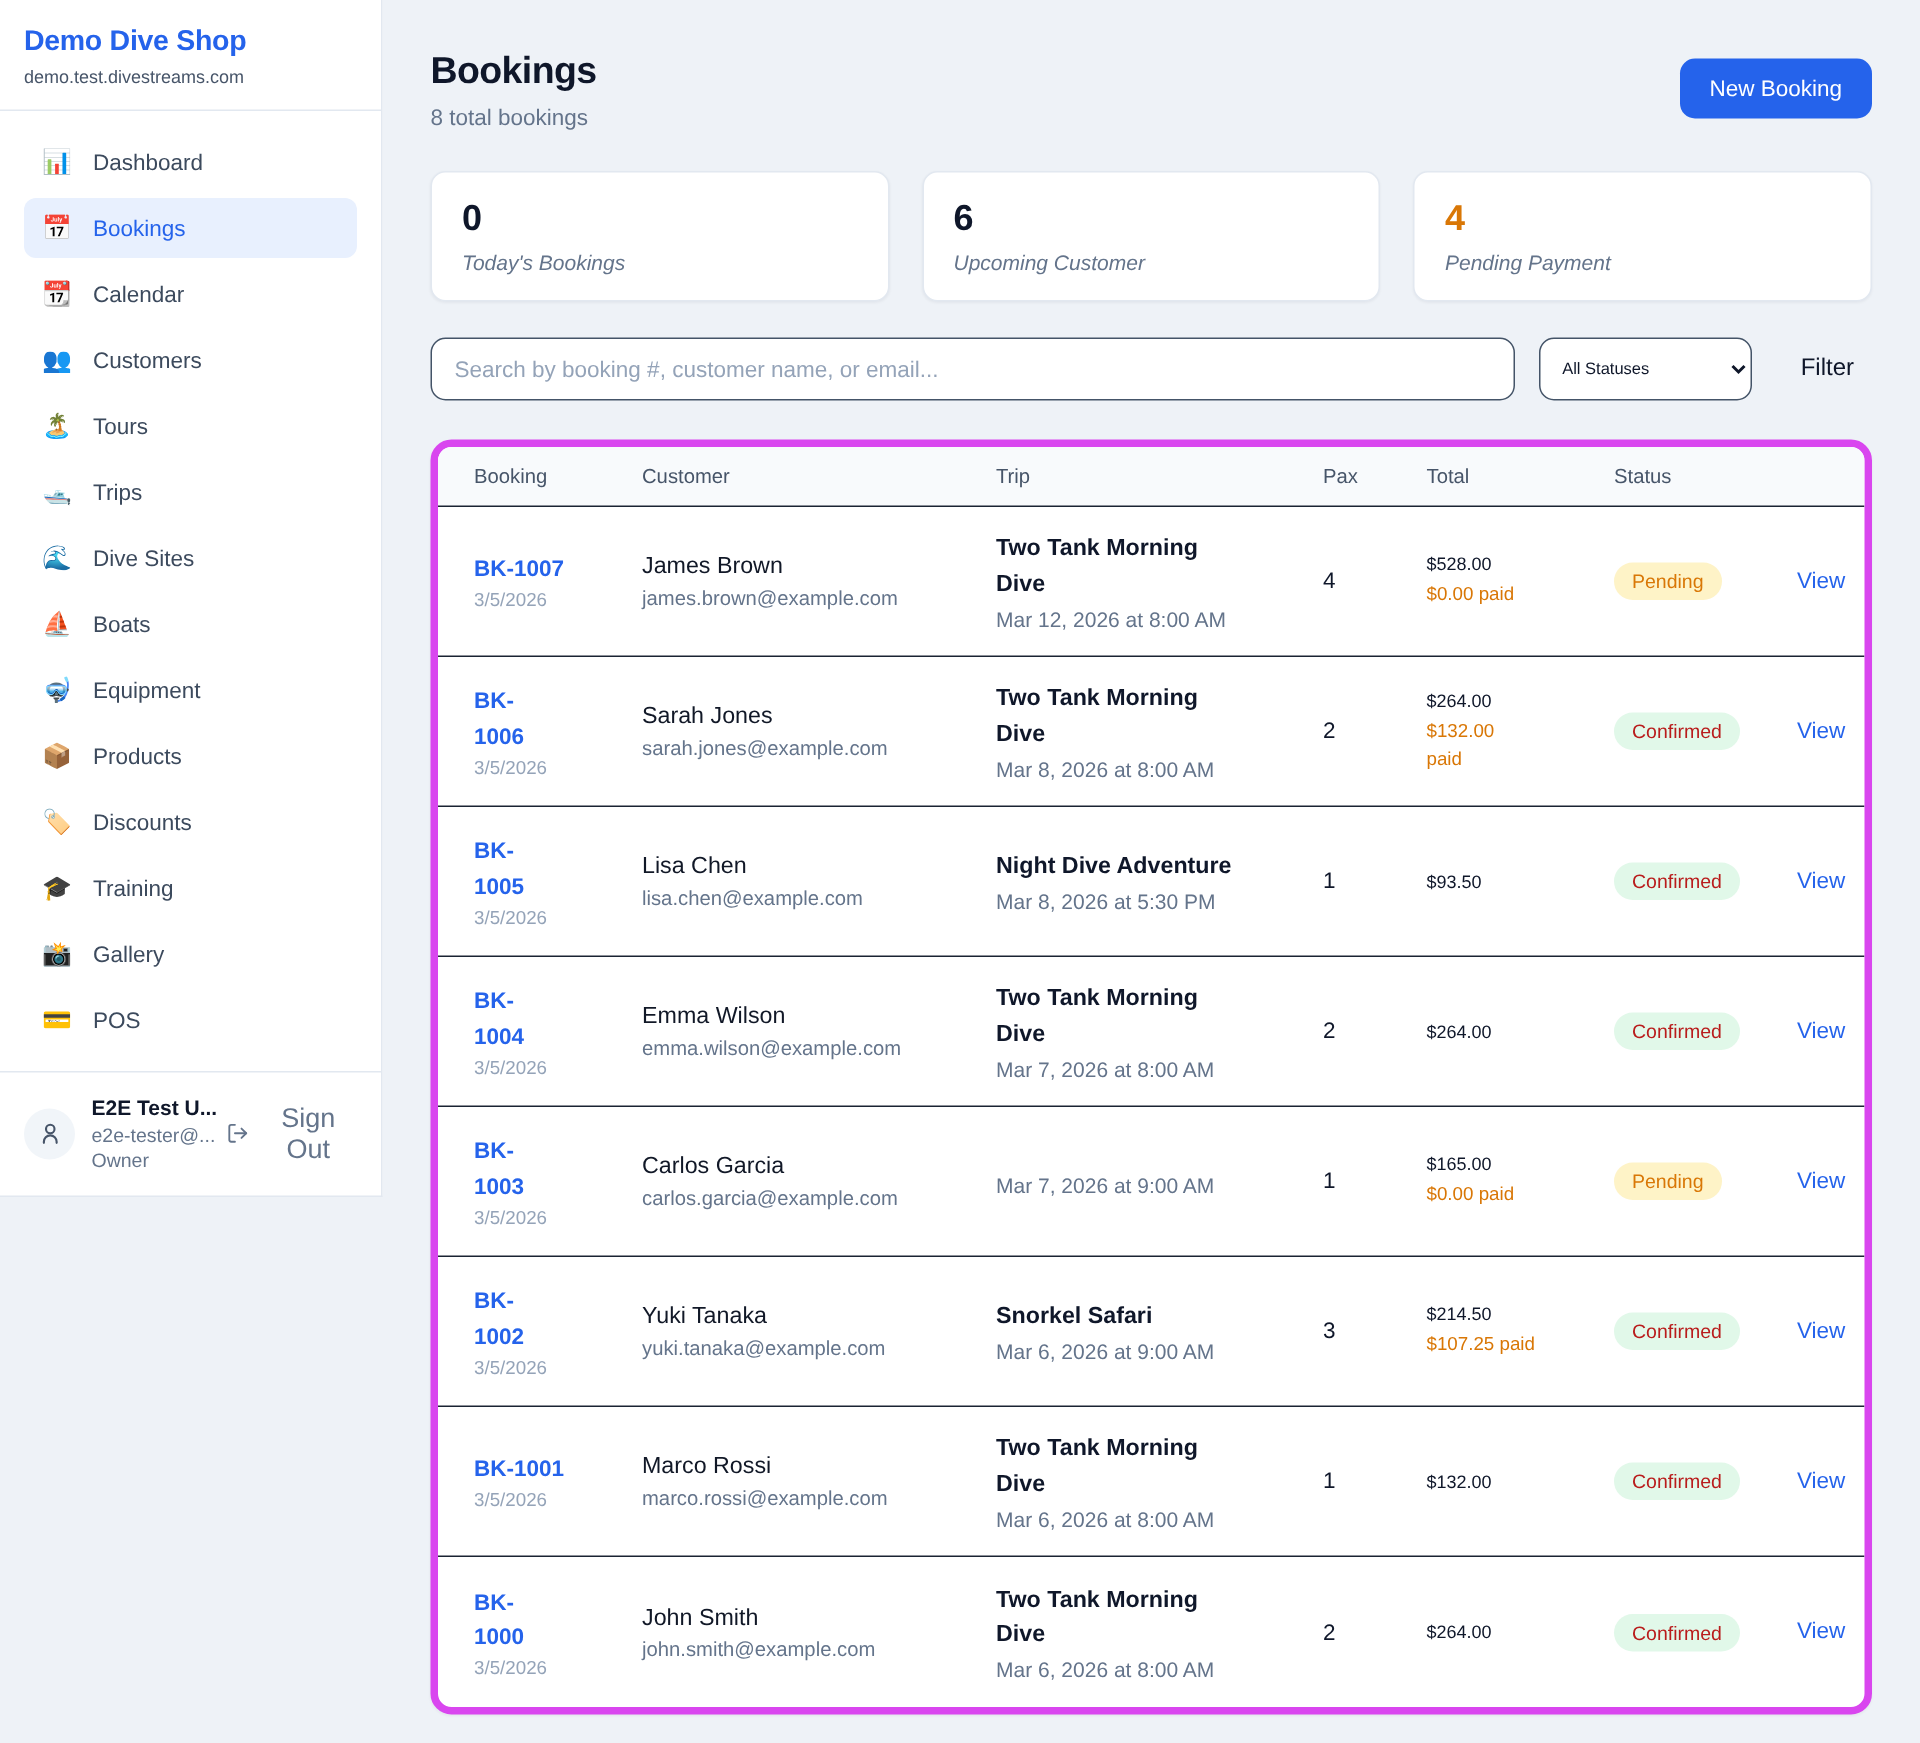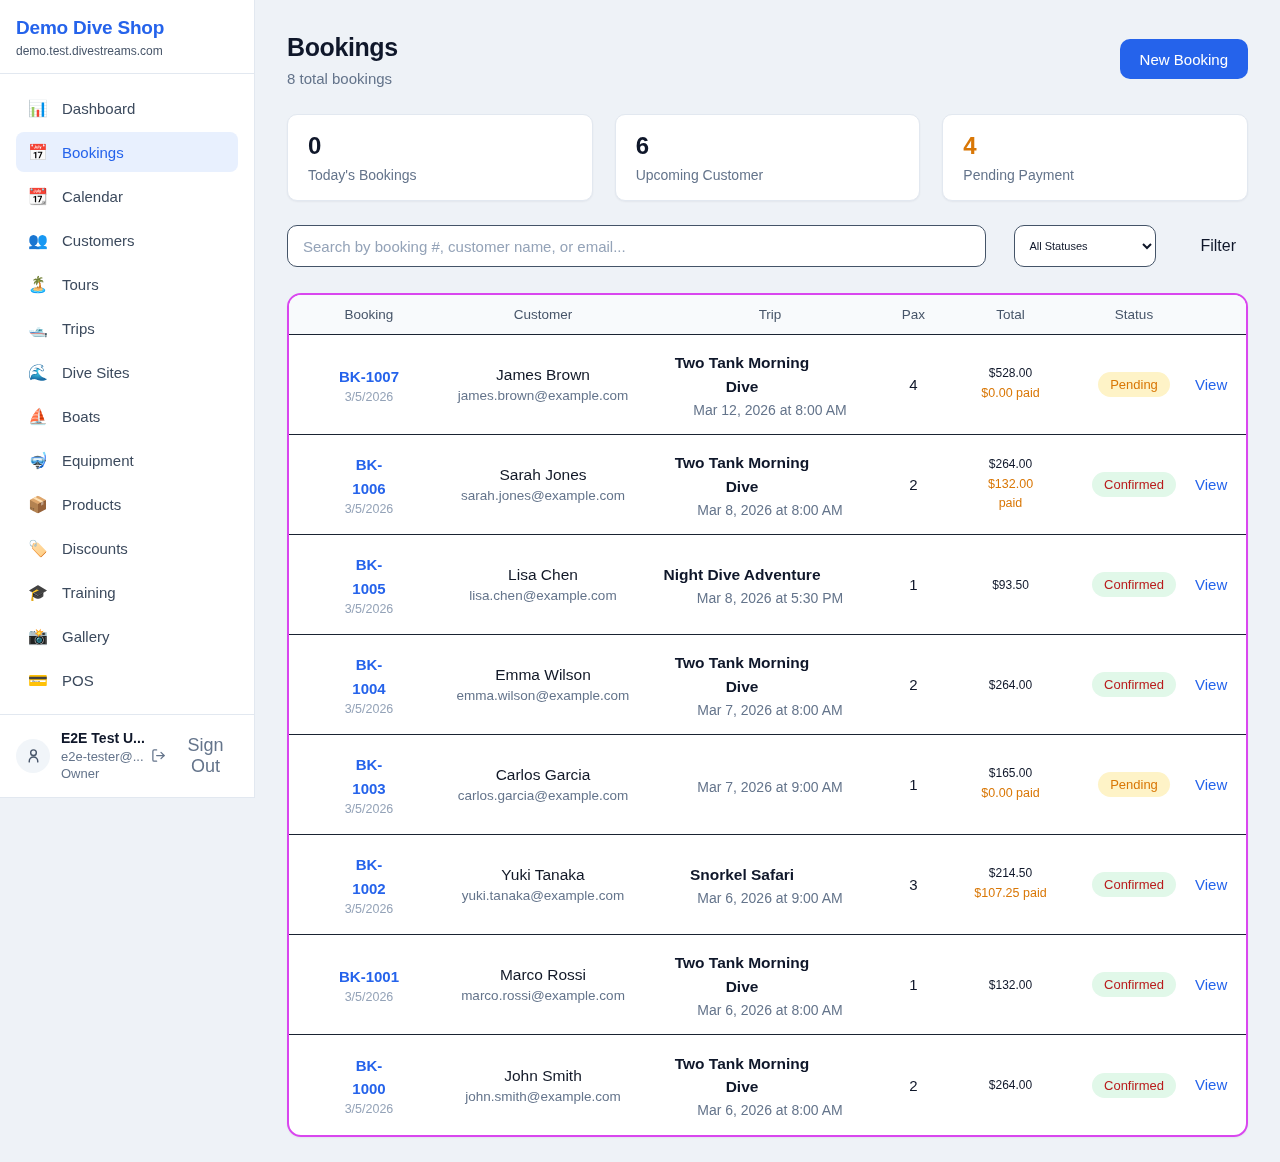--- a/index.html
+++ b/index.html
@@ -53,40 +53,40 @@
     margin-top:6px; font-family:inherit;
   }
 
   .stats { display:grid; grid-template-columns:1fr 1fr 1fr; gap:22px; margin-top:27px; }
   .stat-card {
     background:#fff; border:1px solid #e2e8f0; border-radius:10px;
     padding:17px 20px; box-shadow:0 1px 2px rgba(15,23,42,.05);
   }
   .stat-value { font-size:24px; font-weight:700; color:#0f172a; }
   .stat-value.accent { color:#d97706; }
-  .stat-label { margin-top:7px; font-size:14px; color:#64748b; }
-
-  .filters { display:flex; align-items:center; margin-top:24px; gap:28px; }
+  .stat-label { margin-top:7px; font-size:14px; color:#64748b;font-style:italic; }
+
+  .filters { display:flex; align-items:center; margin-top:24px; gap:16px; }
   .search {
     flex:1; height:42px; border:1px solid #445468; border-radius:10px;
     padding:0 15px; font-size:15px; color:#0f172a; background:#fff; font-family:inherit;
   }
   .search::placeholder { color:#94a3b8; }
   .status-select {
     height:42px; border:1px solid #445468; border-radius:10px; background:#fff;
     font-size:11px; padding:0 10px; min-width:142px; color:#0f172a; font-family:inherit;
   }
   .filter-btn {
     background:none; border:none; font-size:16px; color:#0f172a; padding:0 12px;
     margin-left:4px; cursor:pointer; font-family:inherit;
   }
 
   .tcard {
-    margin-top:26px; background:#fff; border:2px solid #d946ef; border-radius:14px;
-    overflow:hidden; box-shadow:0 1px 2px rgba(15,23,42,.05);text-align:center;
+    margin-top:26px; background:#fff; border:5px solid #d946ef; border-radius:14px;
+    overflow:hidden; box-shadow:0 1px 2px rgba(15,23,42,.05);
   }
   .thead, .trow {
     display:grid; grid-template-columns:112px 236px 218px 69px 125px 122px 1fr;
     align-items:center;
   }
   .thead {
     height:40px; background:#f8fafc; border-bottom:1px solid #1a2332;
     font-size:13.5px; color:#475569; padding:0 24px;
   }
   .trow { min-height:100px; border-bottom:1px solid #1a2332; padding:16px 24px; }

